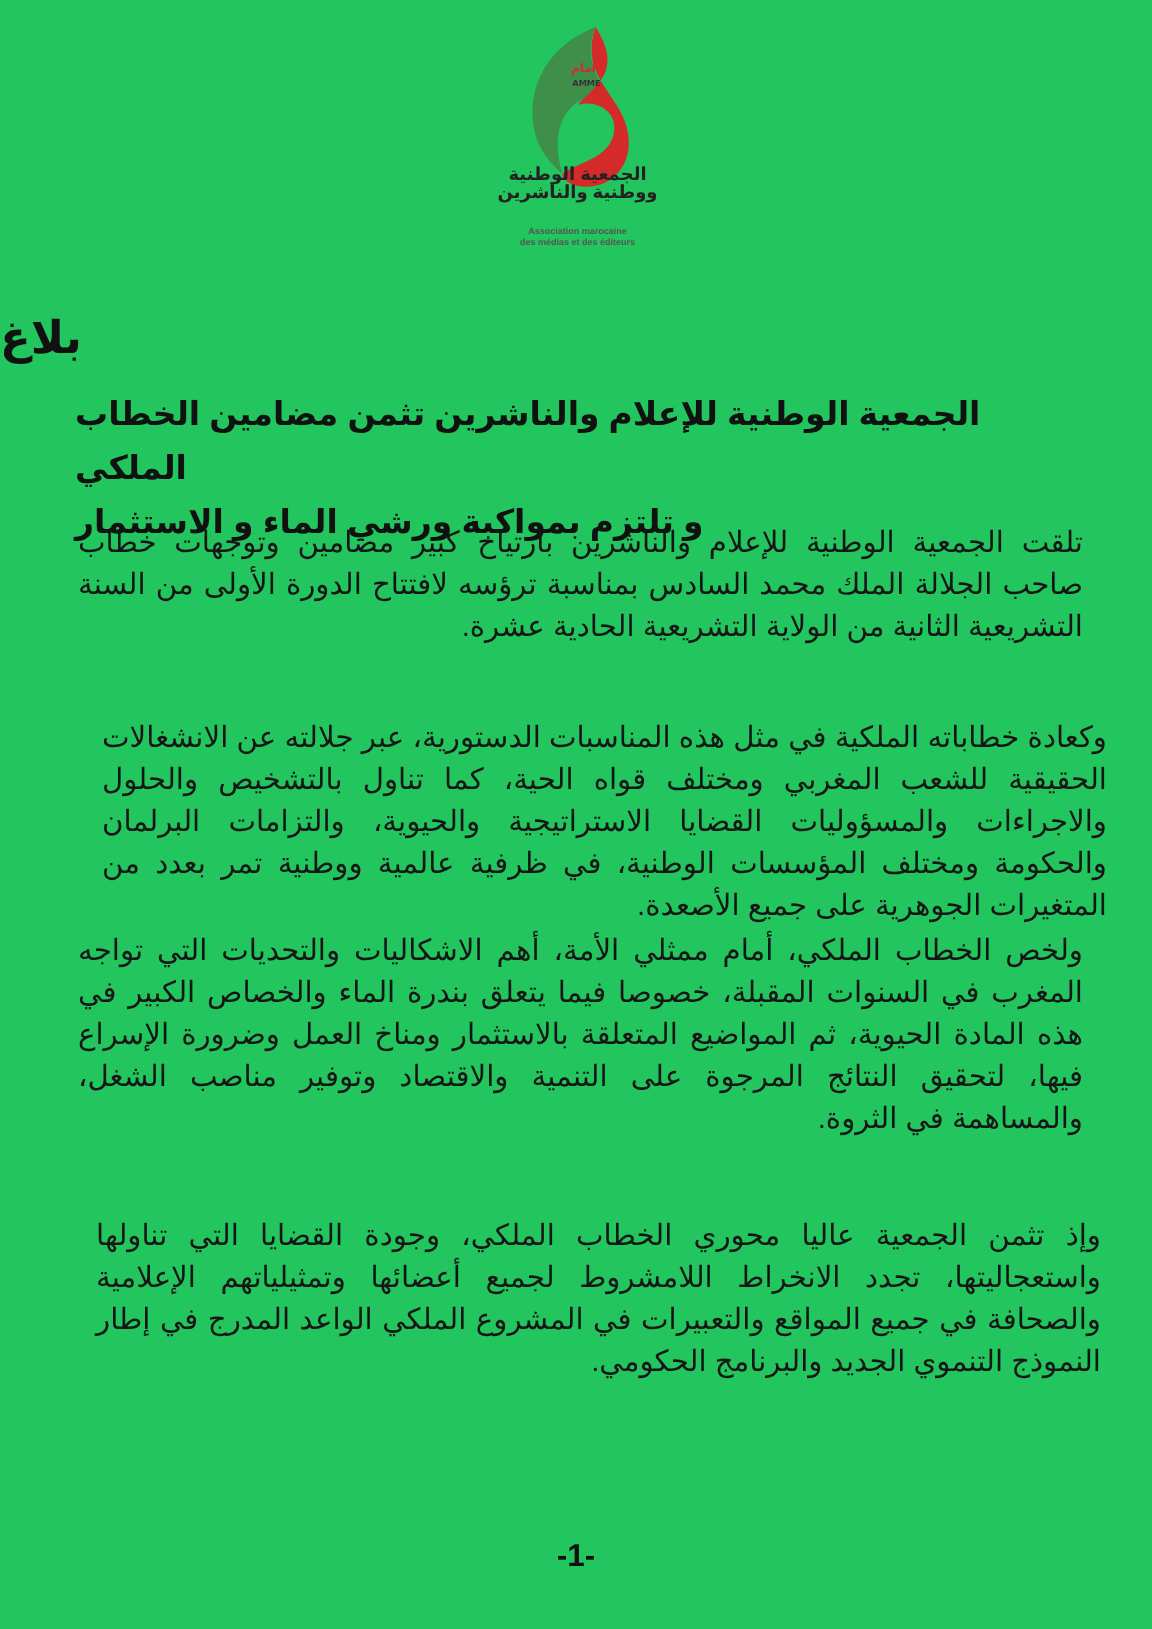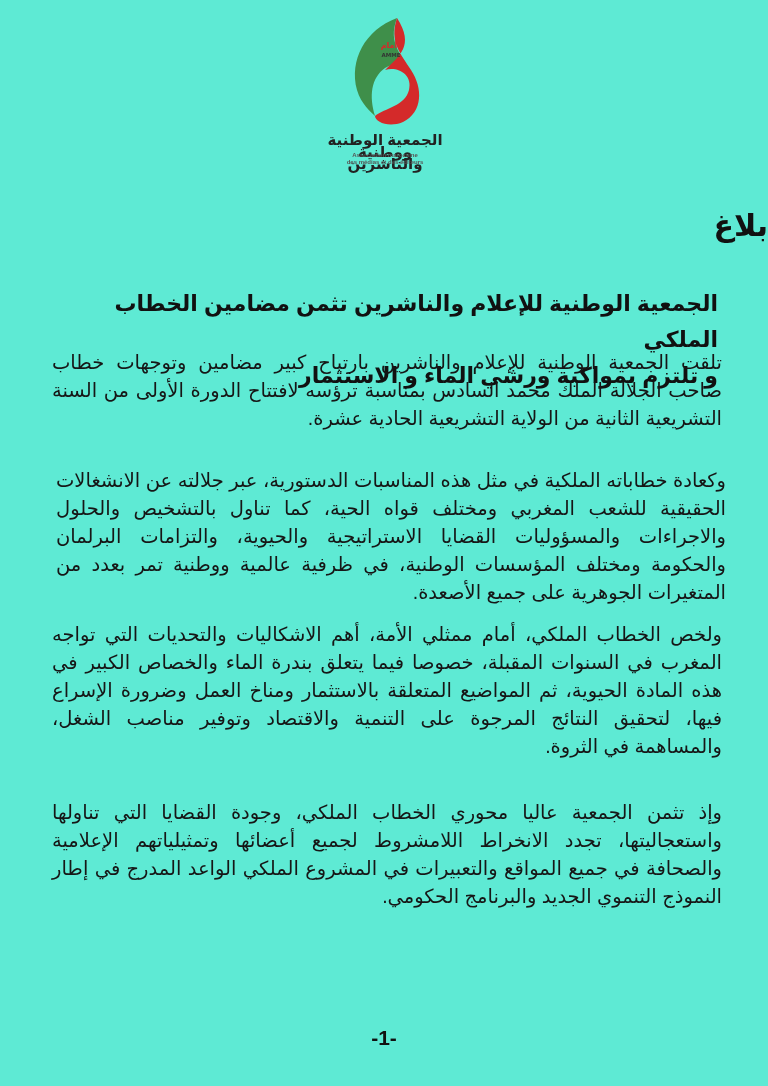--- a/index.html
+++ b/index.html
@@ -12,73 +12,72 @@
       height: 1086px;
       position: relative;
       overflow: hidden;
       font-family: "Liberation Sans", "DejaVu Sans", sans-serif;
       color: #111111;
     }
     .page {
       position: absolute;
       left: 0; top: 0;
       width: 768px; height: 1086px;
-      background: #5eead4;
+      background: #22c55e;
     }
     .logo-block {
       position: absolute;
       left: 320px; top: 14px;
       width: 130px; height: 150px;
       text-align: center;
     }
     .logo-mark {
       position: absolute;
       left: 25px; top: 2px;
       width: 80px; height: 112px;
     }
     .logo-ar {
       position: absolute;
-      left: 0; top: 120px;
+      left: 0; top: 96px;
       width: 130px;
       direction: rtl;
       font-weight: bold;
-      font-size: 15px;
+      font-size: 12px;
       line-height: 12px;
       color: #222;
     }
     .logo-fr {
       position: absolute;
       left: 0; top: 138px;
       width: 130px;
       font-size: 6px;
       line-height: 7px;
       font-weight: bold;
       color: #555;
     }
     .doc-title {
       position: absolute;
       left: 0; top: 208px;
       width: 768px;
-      text-align: right;
+      text-align: left;
       font-size: 30px;
       font-weight: bold;
       direction: rtl;
       color: #111;
     }
     .doc-subtitle {
       position: absolute;
       left: 50px; top: 258px;
       width: 668px;
-      text-align: right;
+      text-align: left;
       direction: rtl;
       font-weight: bold;
       font-size: 22px;
       line-height: 36px;
       color: #111;
-      margin-top: 28px;
     }
     .body-text {
       position: absolute;
       left: 52px;
       width: 670px;
       direction: rtl;
       text-align: justify;
       text-align-last: right;
       font-size: 19.5px;
       line-height: 28px;
@@ -125,18 +124,18 @@
   </div>
 
   <div class="doc-title">بلاغ</div>
 
   <div class="doc-subtitle">
     <div>الجمعية الوطنية للإعلام والناشرين تثمن مضامين الخطاب الملكي</div>
     <div>و تلتزم بمواكبة ورشي الماء و الاستثمار</div>
   </div>
 
   <p class="body-text p1" style="margin:0">تلقت الجمعية الوطنية للإعلام والناشرين بارتياح كبير مضامين وتوجهات خطاب صاحب الجلالة الملك محمد السادس بمناسبة ترؤسه لافتتاح الدورة الأولى من السنة التشريعية الثانية من الولاية التشريعية الحادية عشرة.</p>
-  <p class="body-text p2" style="margin:4px">وكعادة خطاباته الملكية في مثل هذه المناسبات الدستورية، عبر جلالته عن الانشغالات الحقيقية للشعب المغربي ومختلف قواه الحية، كما تناول بالتشخيص والحلول والاجراءات والمسؤوليات القضايا الاستراتيجية والحيوية، والتزامات البرلمان والحكومة ومختلف المؤسسات الوطنية، في ظرفية عالمية ووطنية تمر بعدد من المتغيرات الجوهرية على جميع الأصعدة.</p>
+  <p class="body-text p2" style="margin:16px">وكعادة خطاباته الملكية في مثل هذه المناسبات الدستورية، عبر جلالته عن الانشغالات الحقيقية للشعب المغربي ومختلف قواه الحية، كما تناول بالتشخيص والحلول والاجراءات والمسؤوليات القضايا الاستراتيجية والحيوية، والتزامات البرلمان والحكومة ومختلف المؤسسات الوطنية، في ظرفية عالمية ووطنية تمر بعدد من المتغيرات الجوهرية على جميع الأصعدة.</p>
   <p class="body-text p3" style="margin:0">ولخص الخطاب الملكي، أمام ممثلي الأمة، أهم الاشكاليات والتحديات التي تواجه المغرب في السنوات المقبلة، خصوصا فيما يتعلق بندرة الماء والخصاص الكبير في هذه المادة الحيوية، ثم المواضيع المتعلقة بالاستثمار ومناخ العمل وضرورة الإسراع فيها، لتحقيق النتائج المرجوة على التنمية والاقتصاد وتوفير مناصب الشغل، والمساهمة في الثروة.</p>
-  <p class="body-text p4" style="margin:0">وإذ تثمن الجمعية عاليا محوري الخطاب الملكي، وجودة القضايا التي تناولها واستعجاليتها، تجدد الانخراط اللامشروط لجميع أعضائها وتمثيلياتهم الإعلامية والصحافة في جميع المواقع والتعبيرات في المشروع الملكي الواعد المدرج في إطار النموذج التنموي الجديد والبرنامج الحكومي.</p>
+  <p class="body-text p4" style="margin:12px">وإذ تثمن الجمعية عاليا محوري الخطاب الملكي، وجودة القضايا التي تناولها واستعجاليتها، تجدد الانخراط اللامشروط لجميع أعضائها وتمثيلياتهم الإعلامية والصحافة في جميع المواقع والتعبيرات في المشروع الملكي الواعد المدرج في إطار النموذج التنموي الجديد والبرنامج الحكومي.</p>
 
   <div class="page-number">-1-</div>
 </div>
 
 </body></html>

